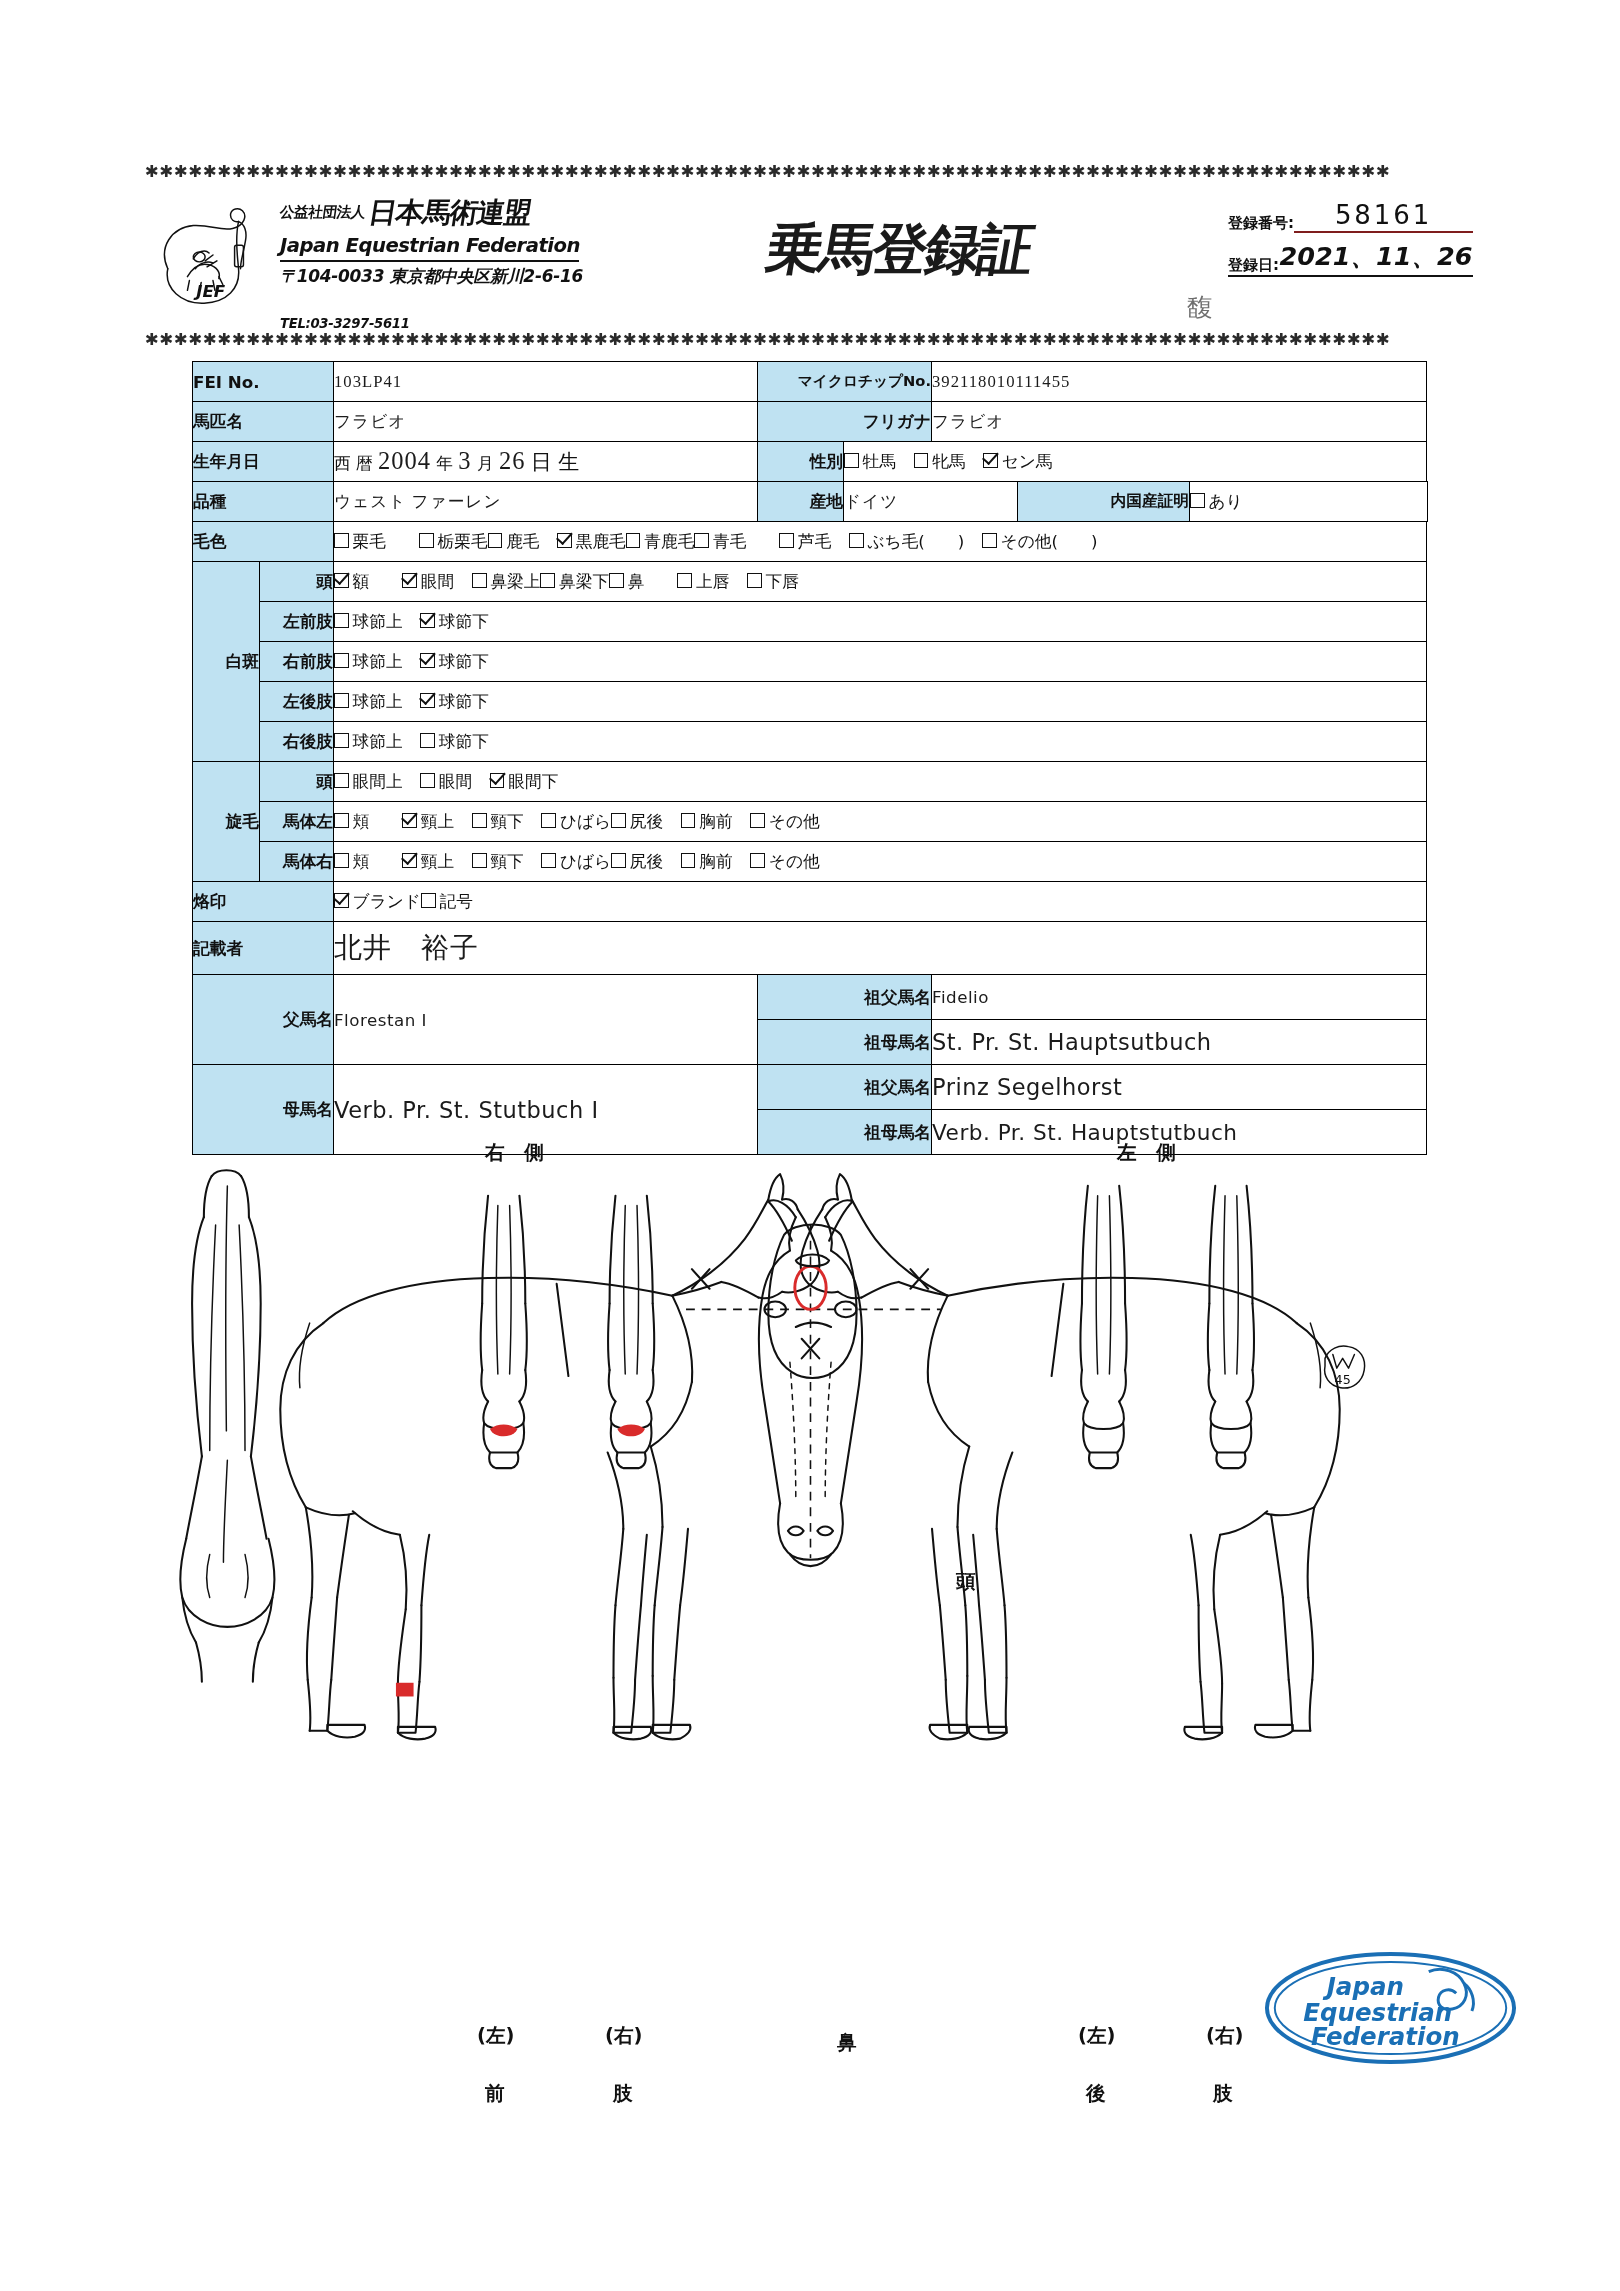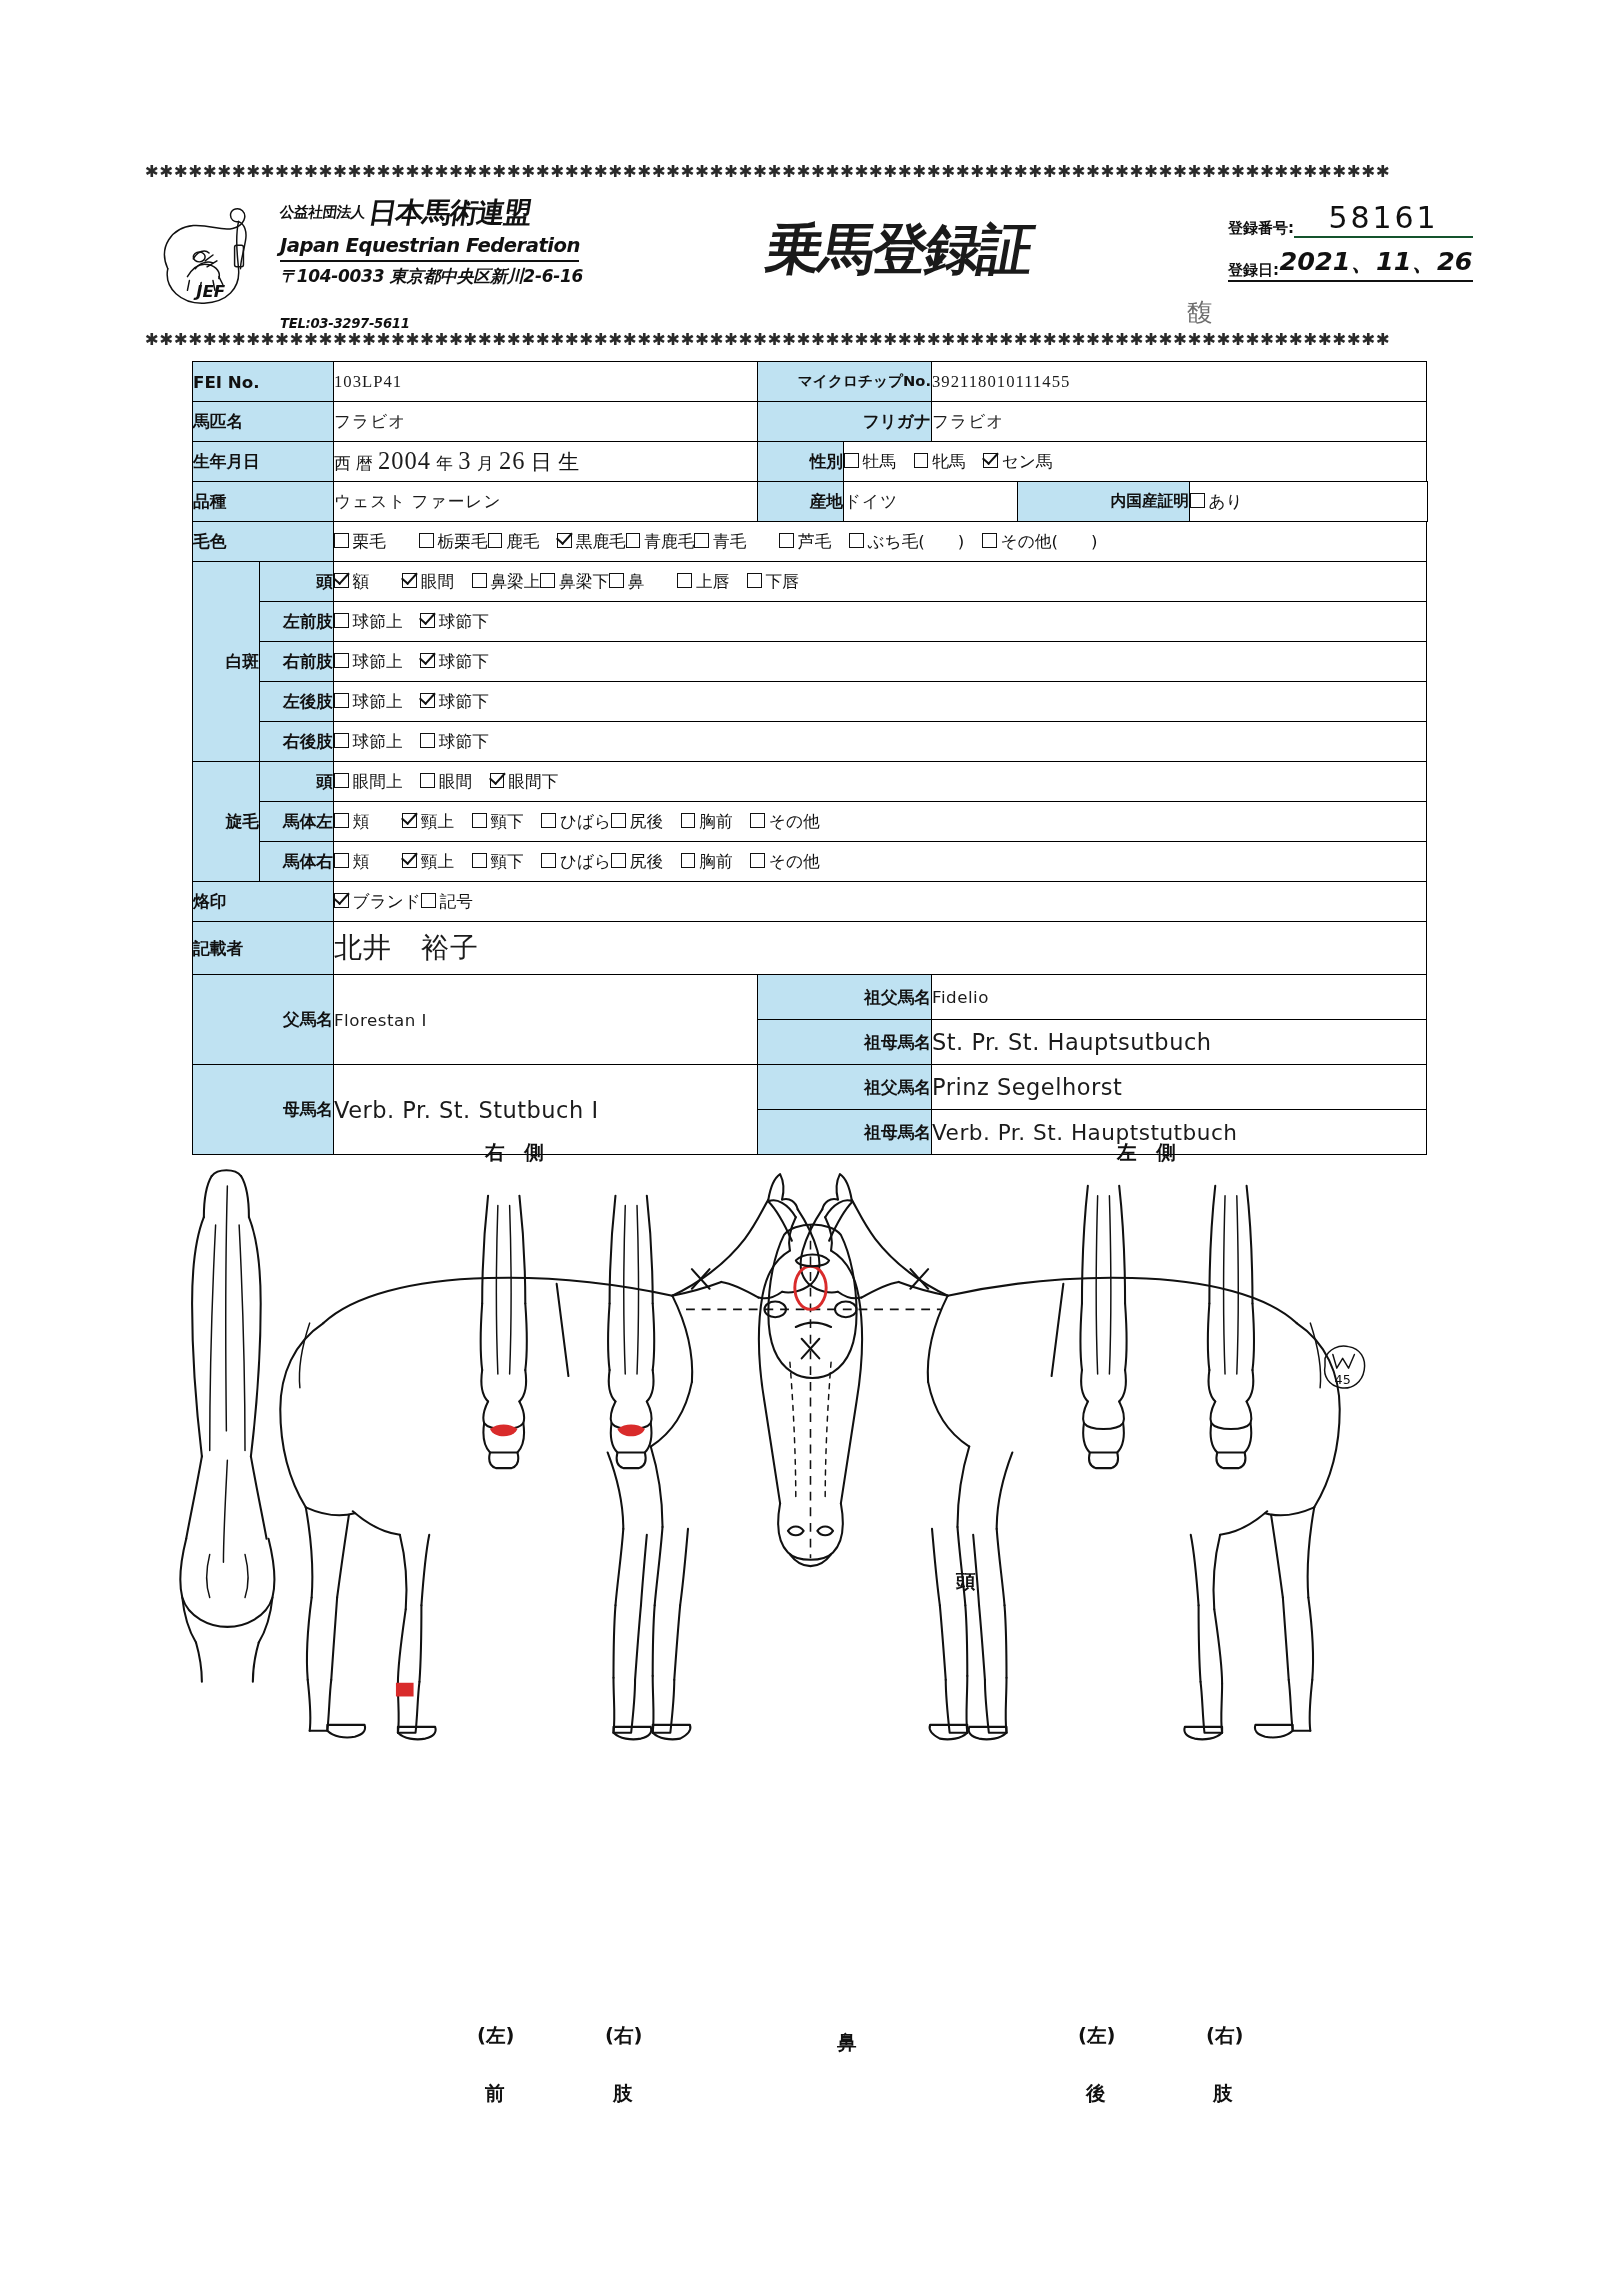--- a/index.html
+++ b/index.html
@@ -28,22 +28,22 @@
   .org-addr{font-size:17px;font-weight:bold;font-style:italic;letter-spacing:-0.3px;margin-top:2.9px;}
   .org-tel{font-size:13.2px;font-weight:bold;font-style:italic;letter-spacing:-0.3px;margin-top:28px;}
 
   .doc-title{position:absolute;left:622px;top:27.4px;font-size:55px;font-weight:bold;
              letter-spacing:-2px;transform:skewX(-10deg);
              font-family:"DejaVu Sans",sans-serif;color:#1a1a1a;}
 
   .regbox{position:absolute;left:1083px;top:13.7px;width:245px;}
   .reg-row{display:flex;align-items:flex-end;margin-bottom:5.9px;}
   .reg-lab{font-size:15px;font-weight:bold;white-space:nowrap;}
-  .reg-val{flex:1;border-bottom:2px solid #14532d;text-align:center;
-           font-size:30px;letter-spacing:2.9px;padding-bottom:1px;
+  .reg-val{flex:1;border-bottom:2px solid #7f1d1d;text-align:center;
+           font-size:26px;letter-spacing:2.9px;padding-bottom:1px;
            font-family:"DejaVu Sans",sans-serif;}
   .reg-val.date{font-size:25.5px;letter-spacing:0px;font-style:italic;font-weight:bold;
                 border-bottom:none;}
   .stamp{position:absolute;left:-41px;top:51px;width:39px;height:39px;
          color:#4a4a4a;font-size:25.5px;opacity:.8;}
 
   
   .tbl{position:absolute;left:192px;top:361px;width:1236px;
        border-collapse:collapse;table-layout:fixed;}
   .tbl td{border:1px solid #000;padding:0;height:39px;font-size:16.7px;
@@ -543,15 +543,29 @@
   <span class="fig-lab" style="position:absolute;left:837px;top:2029px;">鼻</span>
   <span class="fig-lab" style="position:absolute;left:477px;top:2022px;">(左)</span>
   <span class="fig-lab" style="position:absolute;left:605px;top:2022px;">(右)</span>
   <span class="fig-lab" style="position:absolute;left:485px;top:2080px;">前</span>
   <span class="fig-lab" style="position:absolute;left:613px;top:2080px;">肢</span>
   <span class="fig-lab" style="position:absolute;left:1078px;top:2022px;">(左)</span>
   <span class="fig-lab" style="position:absolute;left:1206px;top:2022px;">(右)</span>
   <span class="fig-lab" style="position:absolute;left:1086px;top:2080px;">後</span>
   <span class="fig-lab" style="position:absolute;left:1213px;top:2080px;">肢</span>
 
+  <div class="seal">
+    <svg width="253" height="116" viewBox="0 0 258 118">
+      <ellipse cx="129" cy="59" rx="126" ry="55" fill="none" stroke="#1a6fb5" stroke-width="4"></ellipse>
+      <ellipse cx="129" cy="59" rx="118" ry="47" fill="none" stroke="#1a6fb5" stroke-width="2"></ellipse>
+      <g class="blue" stroke-width="3">
+        <path d="M168,22 C182,16 198,22 204,34 C210,46 204,58 192,60
+                 C182,62 176,56 178,48 C180,40 190,38 196,44"></path>
+        <path d="M204,34 C212,40 216,52 212,62"></path>
+      </g>
+      <text x="64" y="46" font-size="25" font-style="italic" font-weight="bold" font-family="DejaVu Sans, sans-serif" fill="#1a6fb5">Japan</text>
+      <text x="40" y="72" font-size="25" font-style="italic" font-weight="bold" font-family="DejaVu Sans, sans-serif" fill="#1a6fb5">Equestrian</text>
+      <text x="48" y="97" font-size="25" font-style="italic" font-weight="bold" font-family="DejaVu Sans, sans-serif" fill="#1a6fb5">Federation</text>
+    </svg>
+  </div>
 
 </div>
 
 
 </body></html>

